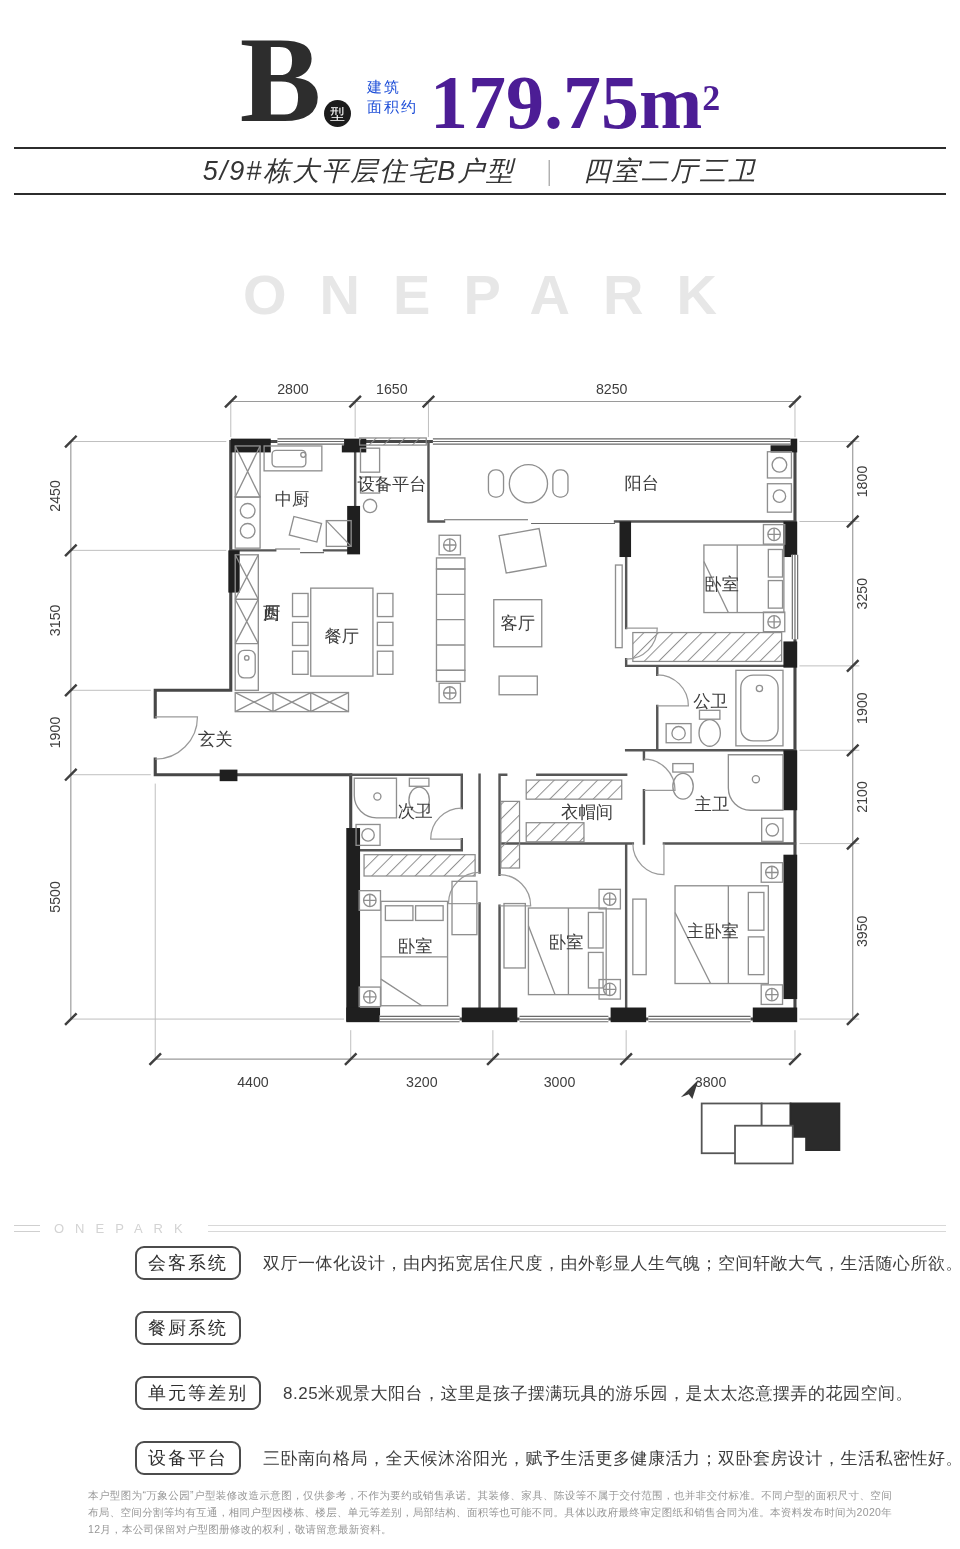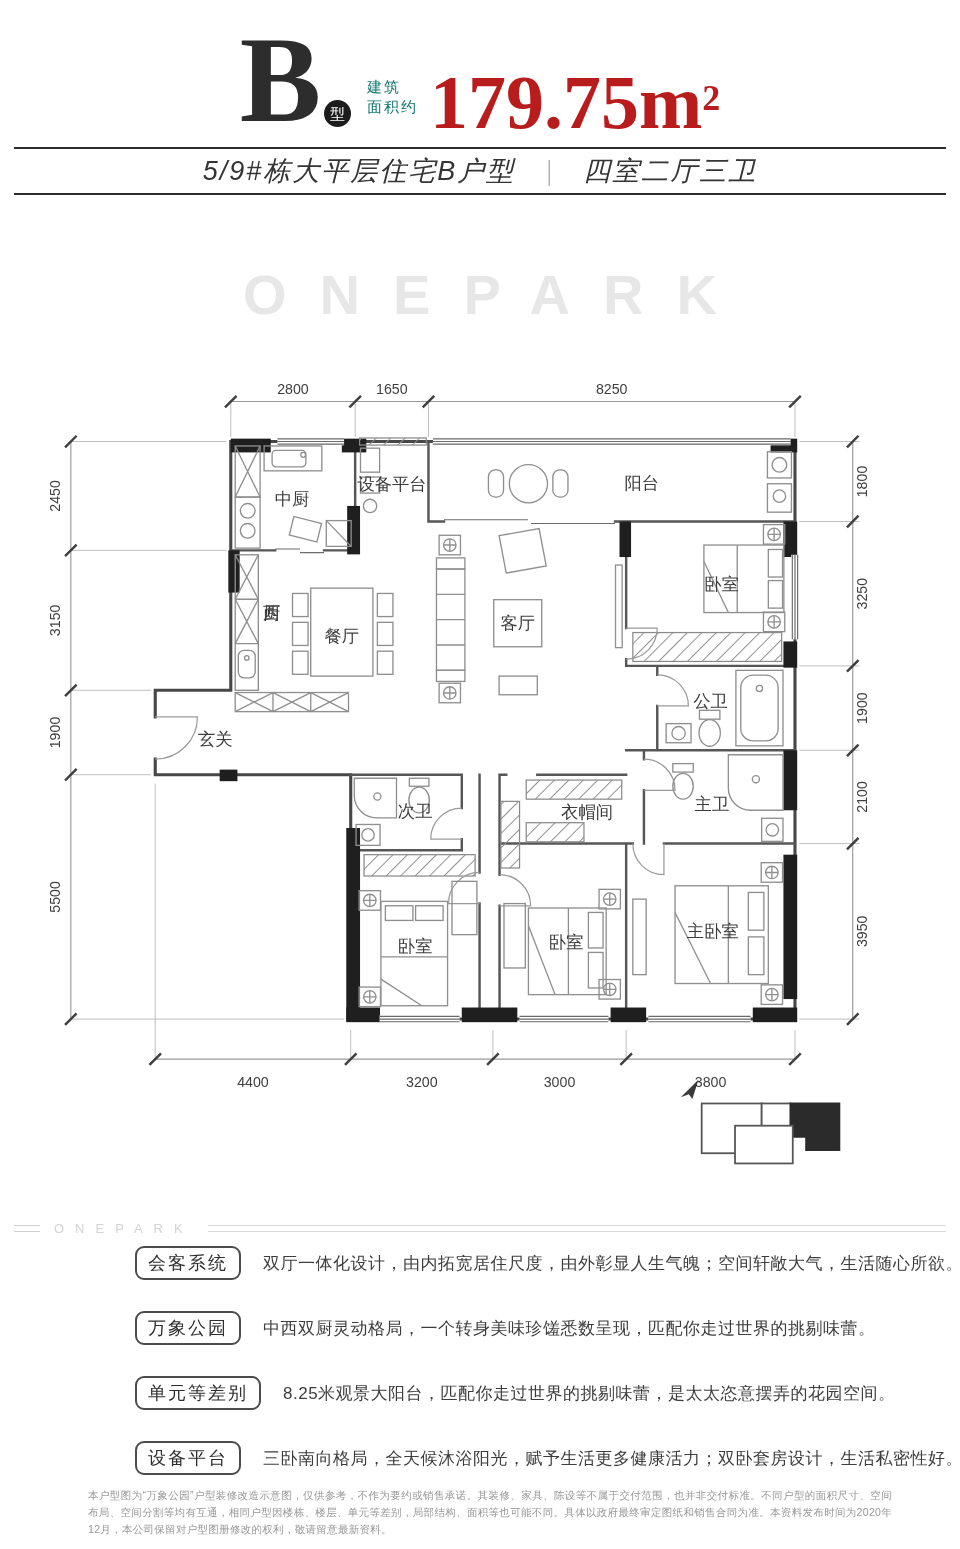--- a/index.html
+++ b/index.html
@@ -5,22 +5,22 @@
   html,body{margin:0;padding:0;background:#ffffff;}
   .page{position:relative;width:960px;height:1549px;background:#fff;overflow:hidden;
         font-family:"Liberation Sans","DejaVu Sans",sans-serif;color:#333;}
 
   
   .hdr{position:absolute;top:26px;left:0;right:0;display:flex;justify-content:center;align-items:flex-end;}
   .b-wrap{position:relative;line-height:0;}
   .b-letter{font-family:"Liberation Serif","DejaVu Serif",serif;font-weight:bold;font-size:122px;line-height:0.88;color:#2d2d2d;}
   .b-badge{position:absolute;right:-30px;bottom:6px;width:27px;height:27px;border-radius:50%;background:#1c1c1c;
            color:#fff;font-size:15px;line-height:27px;text-align:center;}
-  .area-prefix{margin:0 12px 16px 46px;font-size:15px;line-height:20px;letter-spacing:2px;color:#0f766e;}
-  .area-val{font-family:"Liberation Serif","DejaVu Serif",serif;font-weight:bold;font-size:76px;line-height:0.82;color:#b91c1c;text-align:right;}
+  .area-prefix{margin:0 12px 16px 46px;font-size:15px;line-height:20px;letter-spacing:2px;color:#1d4ed8;}
+  .area-val{font-family:"Liberation Serif","DejaVu Serif",serif;font-weight:bold;font-size:76px;line-height:0.82;color:#4c1d95;text-align:right;}
   .area-val sup{font-size:36px;vertical-align:18px;}
 
   .rule{position:absolute;left:14px;right:14px;border-top:2px solid #2c2c2c;}
   .rule-top{top:147px;}
   .rule-bottom{top:193px;}
   .subtitle{position:absolute;top:151px;left:0;right:0;height:42px;line-height:40px;text-align:center;
             font-size:27px;color:#343434;letter-spacing:2px;font-style:italic;}
   .subtitle .div{display:inline-block;margin:0 20px;color:#9a9a9a;font-weight:100;transform:scaleX(.5);}
 
   .wm-large{position:absolute;top:262px;left:0;right:0;text-align:center;font-size:56px;font-weight:bold;
@@ -351,26 +351,25 @@
     <div class="wm-small">ONEPARK</div>
     <div class="wm-line"></div>
   </div>
 
   <div class="systems">
     <div class="sys-row">
       <span class="sys-tag">会客系统</span>
       <span class="sys-desc">双厅一体化设计，由内拓宽居住尺度，由外彰显人生气魄；空间轩敞大气，生活随心所欲。</span>
     </div>
     <div class="sys-row">
-      <span class="sys-tag">万象公园</span>
-      <span class="sys-desc">中西双厨灵动格局，一个转身美味珍馐悉数呈现，匹配你走过世界的挑剔味蕾。</span>
+      <span class="sys-tag">餐厨系统</span>
     </div>
     <div class="sys-row">
       <span class="sys-tag">单元等差别</span>
-      <span class="sys-desc">8.25米观景大阳台，匹配你走过世界的挑剔味蕾，是太太恣意摆弄的花园空间。</span>
+      <span class="sys-desc">8.25米观景大阳台，这里是孩子摆满玩具的游乐园，是太太恣意摆弄的花园空间。</span>
     </div>
     <div class="sys-row">
       <span class="sys-tag">设备平台</span>
       <span class="sys-desc">三卧南向格局，全天候沐浴阳光，赋予生活更多健康活力；双卧套房设计，生活私密性好。</span>
     </div>
   </div>
 
   <div class="disclaimer">本户型图为“万象公园”户型装修改造示意图，仅供参考，不作为要约或销售承诺。其装修、家具、陈设等不属于交付范围，也并非交付标准。不同户型的面积尺寸、空间布局、空间分割等均有互通，相同户型因楼栋、楼层、单元等差别，局部结构、面积等也可能不同。具体以政府最终审定图纸和销售合同为准。本资料发布时间为2020年12月，本公司保留对户型图册修改的权利，敬请留意最新资料。</div>
 
 </div>

